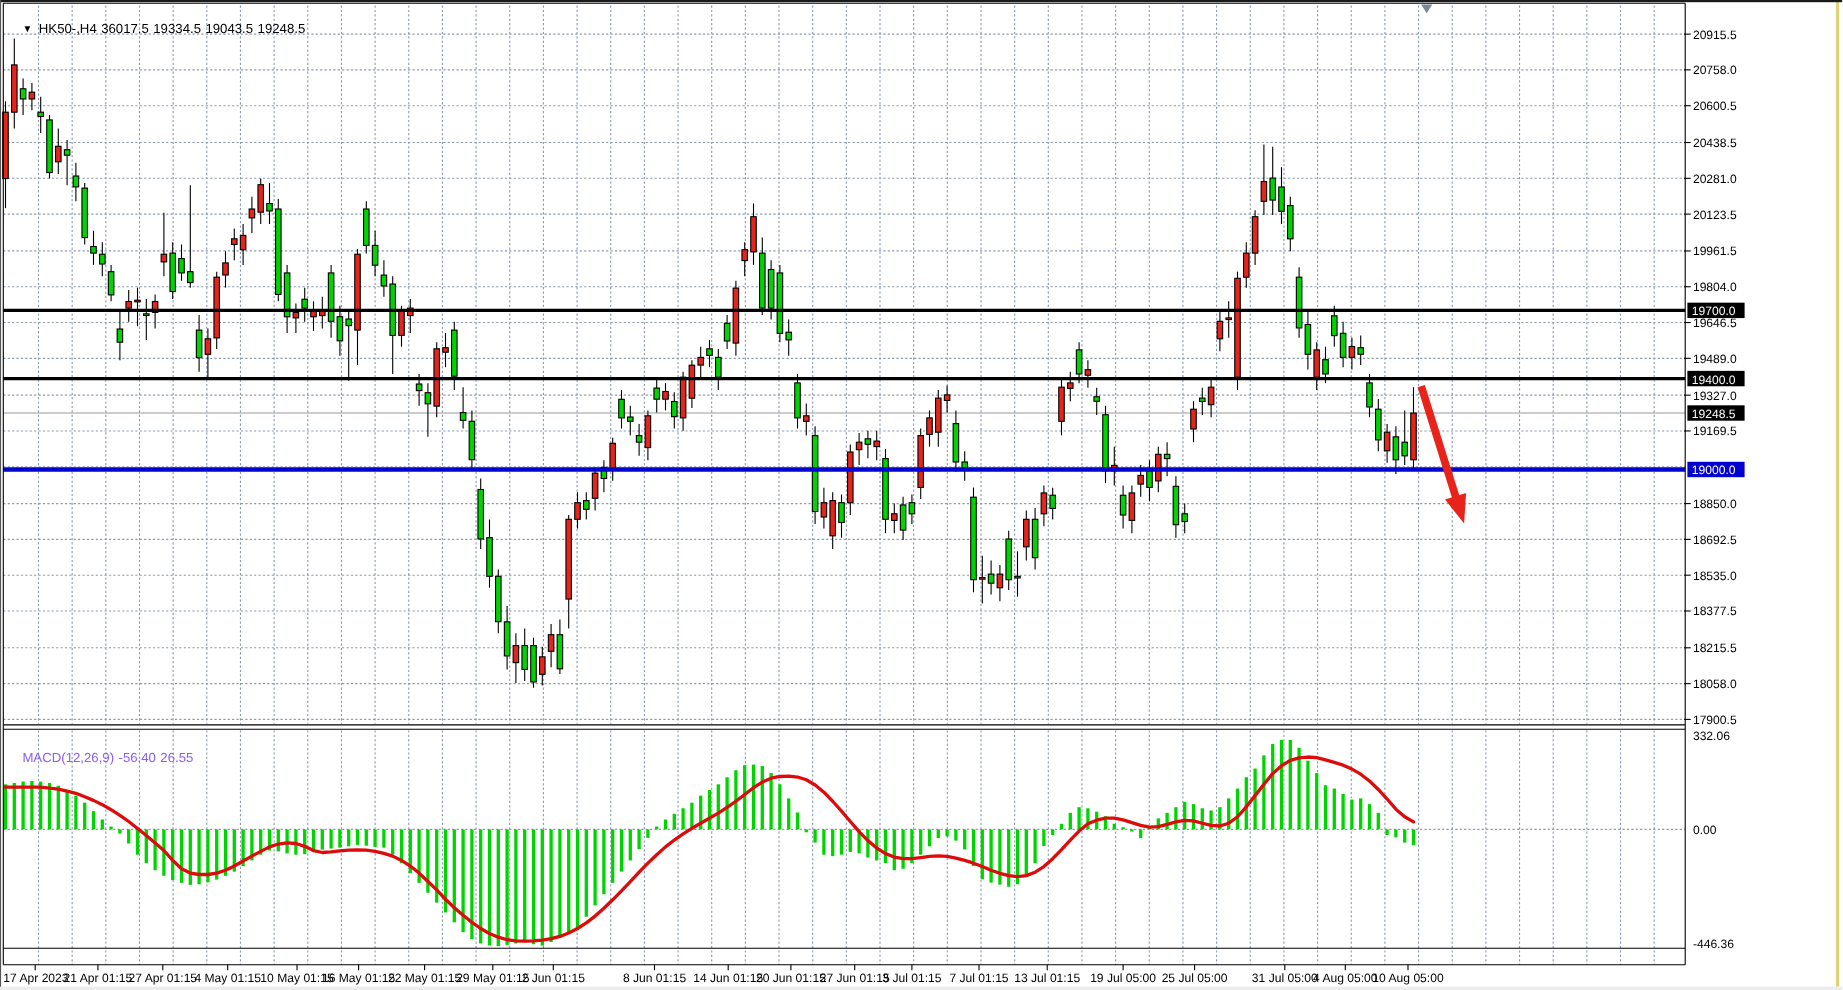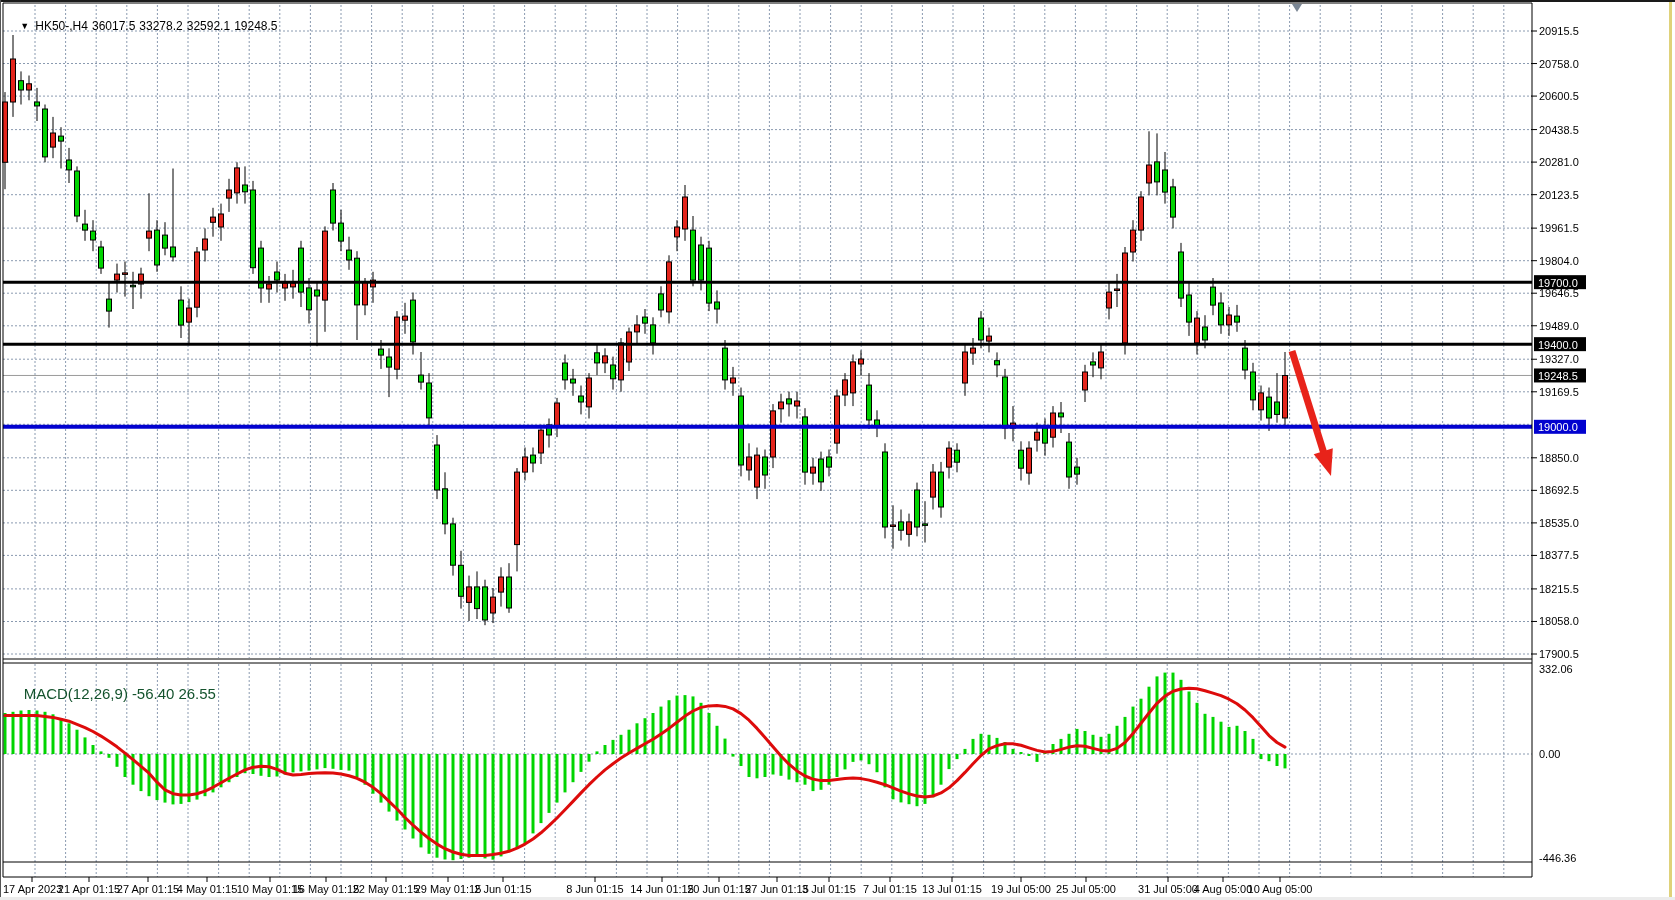--- a/index.html
+++ b/index.html
@@ -2,21 +2,21 @@
 <html><head>
 <meta charset="utf-8">
 <style>
   html,body{margin:0;padding:0;background:#fff;}
   #root{position:relative;width:1675px;height:900px;background:#ffffff;overflow:hidden;
         font-family:"Liberation Sans",sans-serif;}
   #chart-svg{position:absolute;left:0;top:0;}
   .hdr{position:absolute;left:7px;top:5px;font-size:12px;color:#000;white-space:pre;}
   .hdr .tri{display:inline-block;font-size:9px;margin-right:6px;position:relative;top:-1px;}
   .hdr span{margin-right:4px;}
-  #macd-hdr{position:absolute;left:7px;top:668px;font-size:15px;color:#14532d;white-space:pre;}
+  #macd-hdr{position:absolute;left:7px;top:668px;font-size:12px;color:#8b5cf6;white-space:pre;}
   #macd-hdr span{margin-right:4px;}
   .right-strip{position:absolute;top:0;left:1669px;width:3px;height:897px;background:#dfd27a;}
   .bottom-strip{position:absolute;left:0;top:897px;width:1675px;height:3px;background:#ececec;}
   .top-border{position:absolute;left:0;top:0;width:1675px;height:2px;background:#1a1a1a;}
   .left-border{position:absolute;left:0;top:0;width:1px;height:897px;background:#555;}
 </style>
 </head>
 <body>
 
 <div id="root">
@@ -741,21 +741,21 @@
         <text x="1280" y="893" font-size="11" font-family="&quot;Liberation Sans&quot;,sans-serif" fill="#000" text-anchor="middle">10 Aug 05:00</text>
       </g>
       <g>
         <line x1="1292" y1="351" x2="1325.0431976117518" y2="456.9076846530506" stroke="#e8231a" stroke-width="7"></line>
         <polygon points="1313.7,454.2 1332.8,448.2 1331,476" fill="#e8231a"></polygon>
       </g>
       <polygon points="1292,4 1302,4 1297,12" fill="#7a8694"></polygon>
     </svg>
 
   <div class="hdr">
-    <span class="tri">▼</span><span>HK50-,H4</span><span>36017.5</span><span>33278.2</span><span>32592.1</span><span>19248.5</span>
+    <span class="tri">▼</span><span>HK50-,H4</span><span>36017.5</span><span>19334.5</span><span>19043.5</span><span>19248.5</span>
   </div>
 
   <div id="macd-hdr">
     <span>MACD(12,26,9)</span><span>-56.40</span><span>26.55</span>
   </div>
 
   <div class="right-strip"></div>
   <div class="bottom-strip"></div>
   <div class="top-border"></div>
   <div class="left-border"></div>

